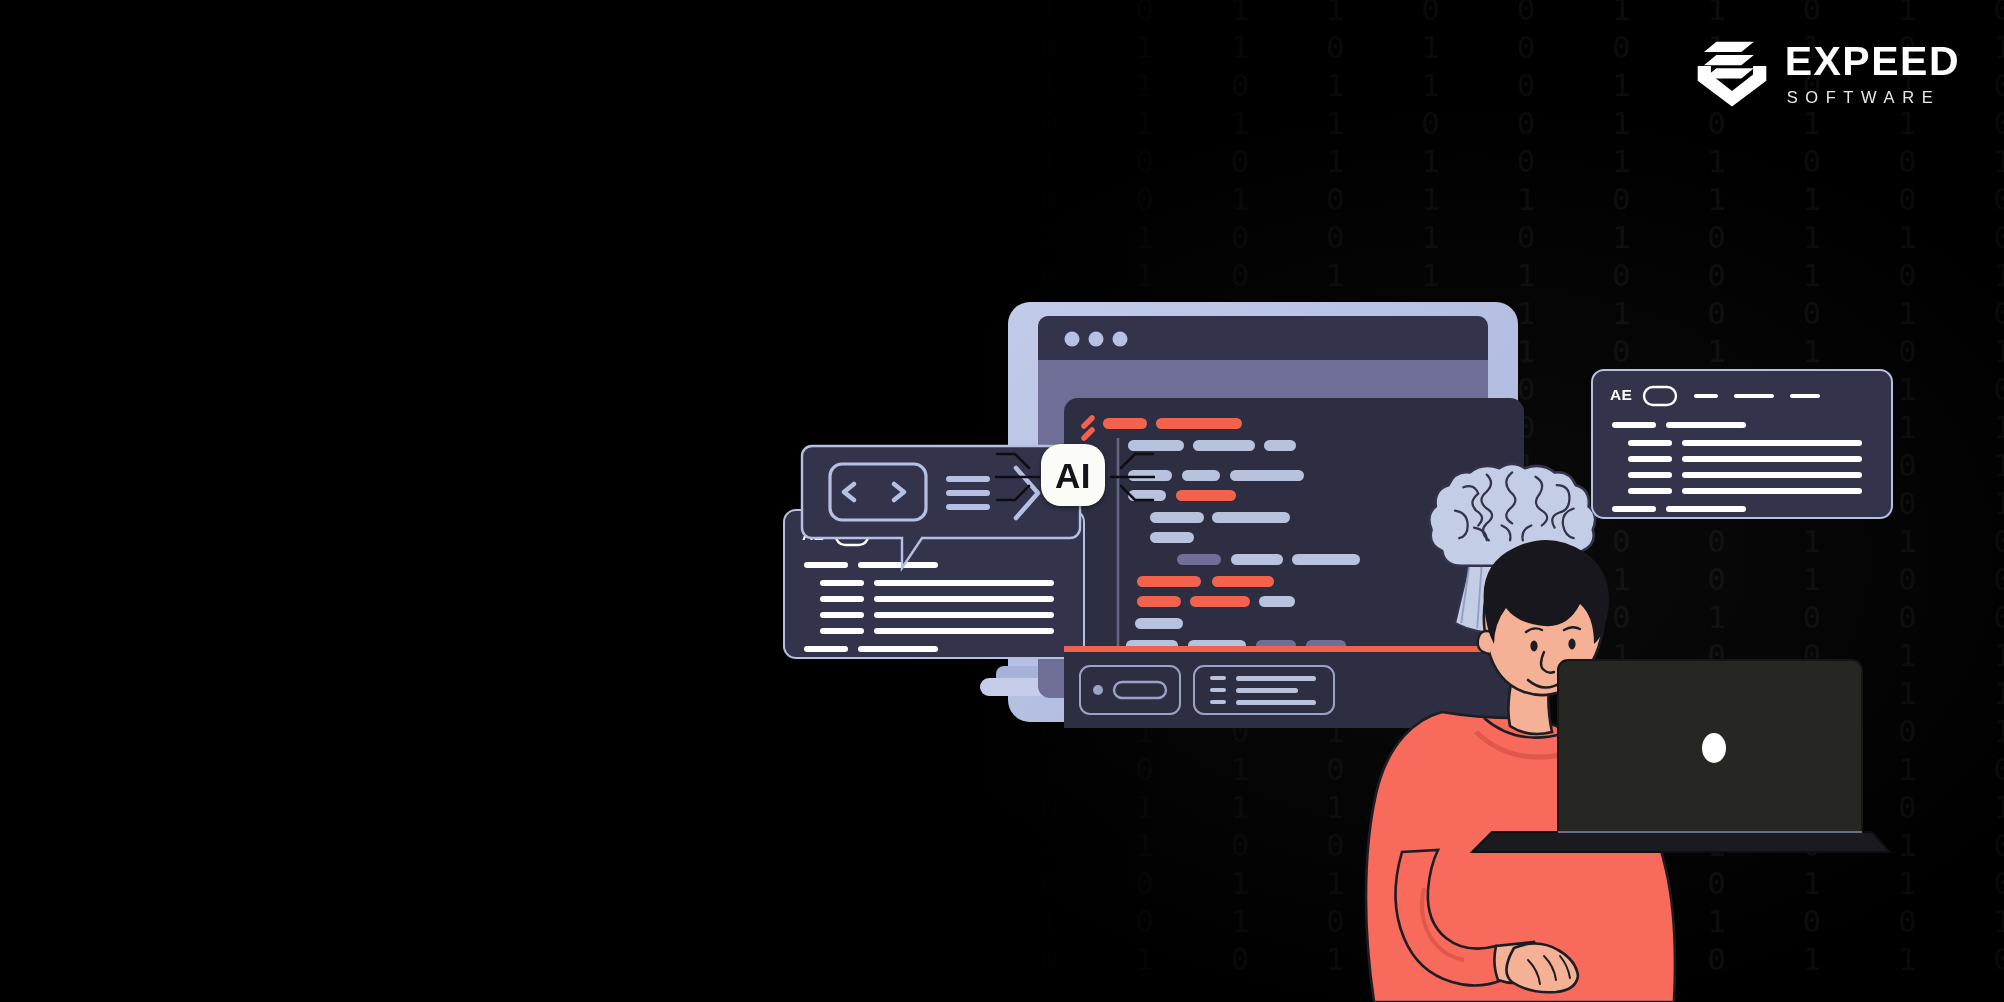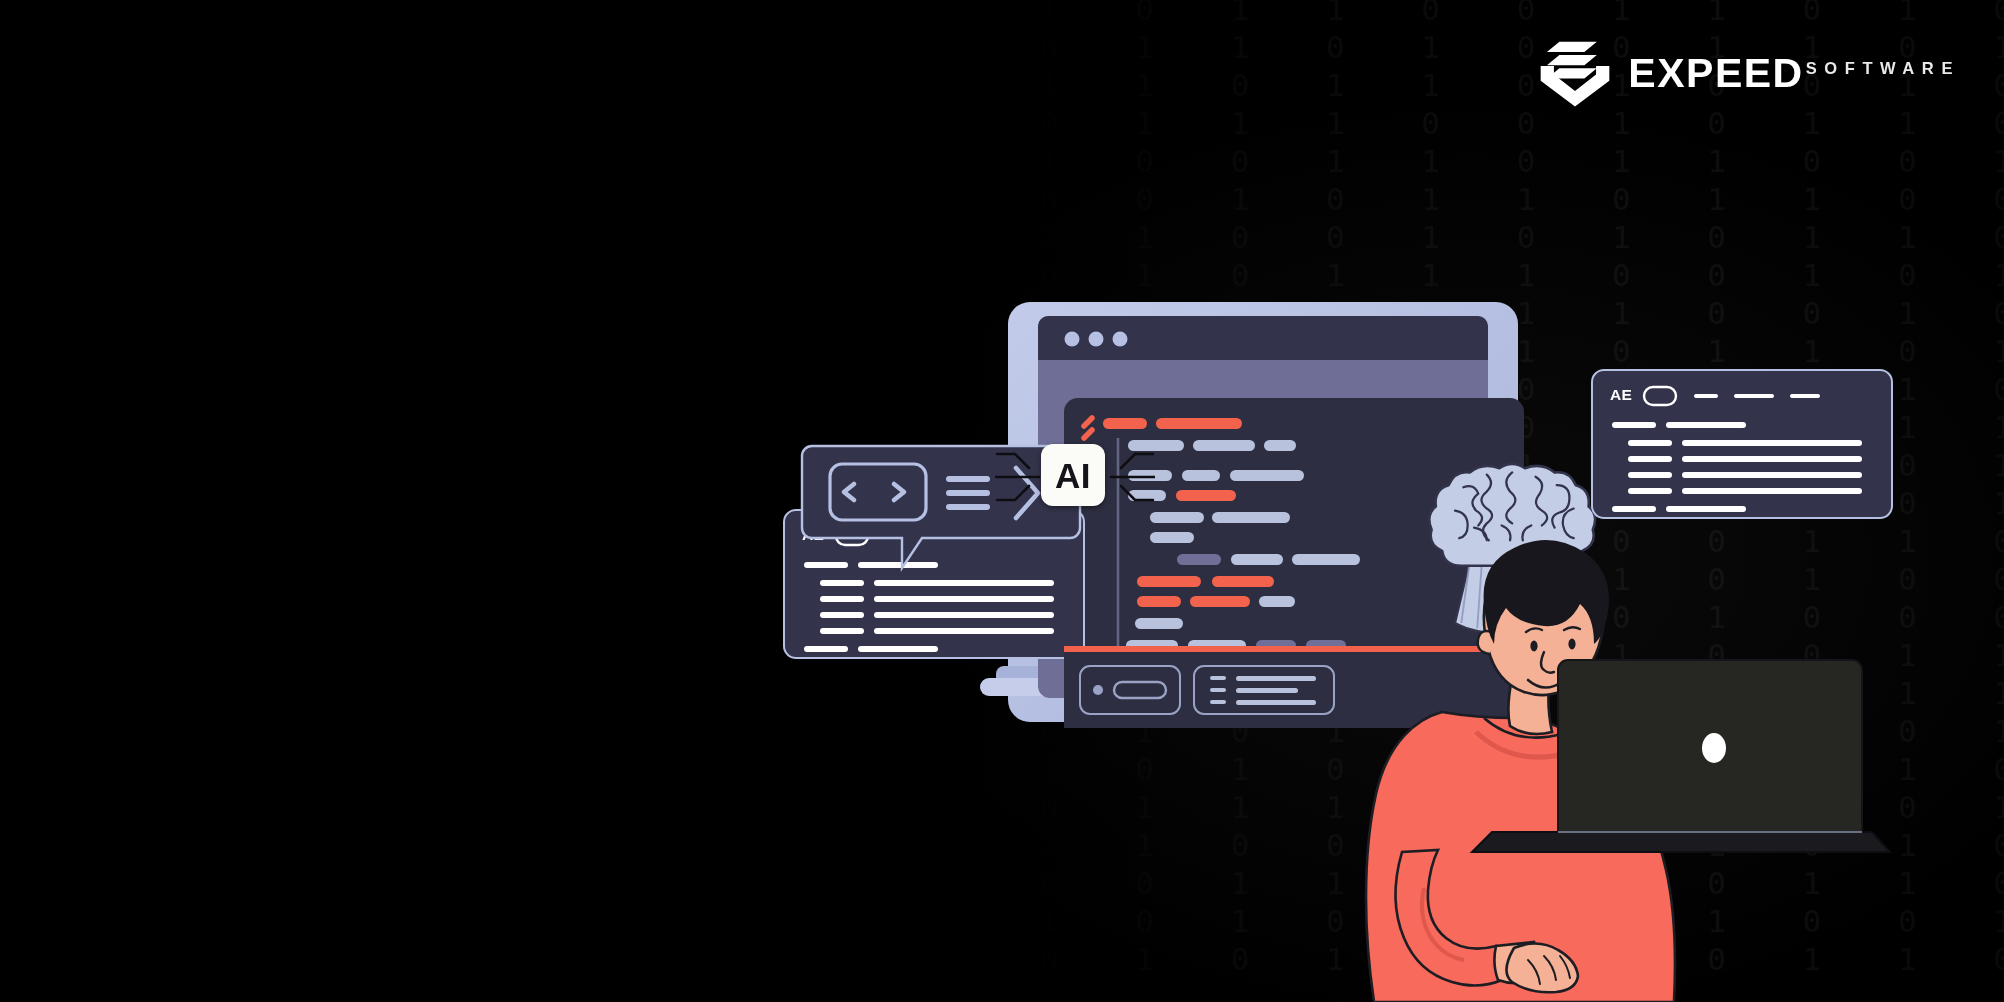--- a/index.html
+++ b/index.html
@@ -33,37 +33,37 @@
   .bg-left-fade{
     position:absolute;left:0;top:0;width:1200px;height:1002px;
     background:linear-gradient(90deg,#000 0%,#000 58%,rgba(0,0,0,.85) 80%,rgba(0,0,0,0) 100%);
   }
 
   
   .logo{
     position:absolute;right:44px;top:34px;display:flex;align-items:center;gap:14px;
   }
   .logo-mark{width:78px;height:78px;display:block;}
-  .logo-text{display:flex;justify-content:space-between;line-height:1;}
+  .logo-text{display:flex;flex-direction:column;justify-content:space-between;line-height:1;}
   .logo-name{
     color:#fff;font-size:41px;font-weight:700;letter-spacing:1.5px;
     font-family:"Liberation Sans","DejaVu Sans",sans-serif;
   }
   .logo-sub{
-    color:#e9e9e9;font-size:16.5px;font-weight:700;letter-spacing:7.6px;
+    color:#e9e9e9;font-size:16.5px;font-weight:400;letter-spacing:7.6px;
     margin-top:7px;padding-left:2px;
   }
 
   
   .illus{position:absolute;left:972px;top:360px;width:1024px;height:642px;}
   .illus svg{display:block;width:1024px;height:642px;overflow:visible;}
 
   .ai-chip{
     position:absolute;left:1041px;top:444px;width:64px;height:62px;
-    background:#fbfbf8;border-radius:12px;
+    background:#fbfbf8;border-radius:20px;
     display:flex;align-items:center;justify-content:center;
     box-shadow:0 2px 5px rgba(0,0,0,.45);
     z-index:40;
   }
   .ai-chip span{
     color:#14141a;font-size:35px;font-weight:700;letter-spacing:.5px;
     font-family:"Liberation Sans","DejaVu Sans",sans-serif;line-height:1;
   }
   .chip-wires{position:absolute;left:995px;top:432px;width:160px;height:90px;z-index:39;}
 

